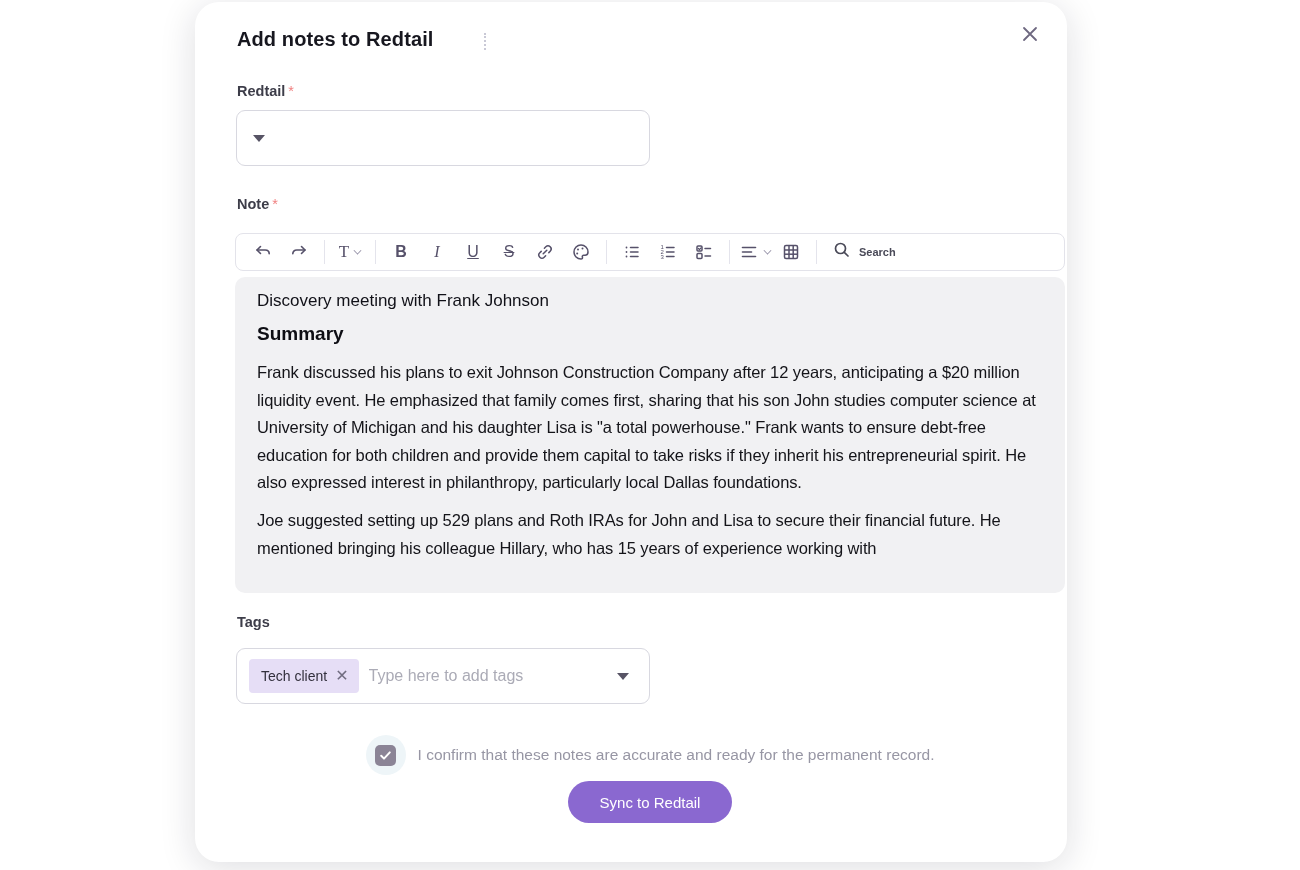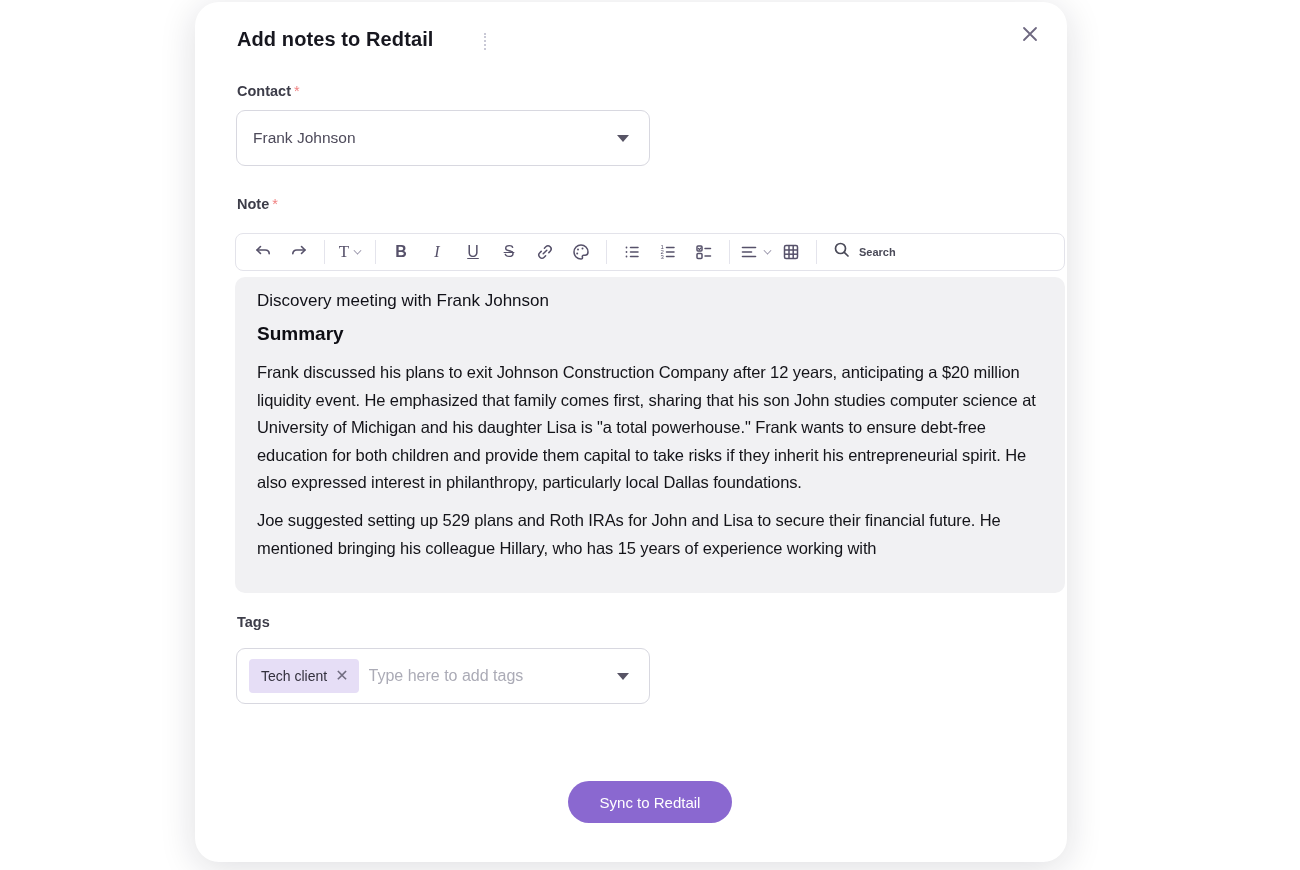--- a/index.html
+++ b/index.html
@@ -127,24 +127,23 @@
 
   <button class="close-btn">
     <span>
       <svg width="18" height="18" viewBox="0 0 18 18">
           <path d="M3 3 L15 15 M15 3 L3 15" stroke="#6e6880" stroke-width="1.8" stroke-linecap="round"></path>
         </svg>
     </span>
   </button>
 
   <div class="field-label pos-contact-label">
-    <span>Contact</span><span class="req">*</span>
+    <span>Redtail</span><span class="req">*</span>
   </div>
   <div class="select-box pos-contact-select">
-    <span class="value">Frank Johnson</span>
     <span class="caret-down"></span>
   </div>
 
   <div class="field-label pos-note-label">
     <span>Note</span><span class="req">*</span>
   </div>
 
   <div class="editor">
     <div class="toolbar">
 
@@ -292,18 +291,28 @@
   <div class="field-label pos-tags-label">Tags</div>
   <div class="tags-box">
     <span class="tag-chip">
       <span class="chip-label">Tech client</span>
       <span class="chip-x">✕</span>
     </span>
     <input class="tags-input" placeholder="Type here to add tags" style="">
     <span class="caret-down"></span>
   </div>
 
+  <div class="confirm-row">
+    <span class="checkbox-halo">
+      <span class="checkbox">
+        <svg width="13" height="13" viewBox="0 0 13 13">
+            <path d="M2.2 6.8 L5 9.6 L10.8 3.4" fill="none" stroke="#ffffff" stroke-width="2" stroke-linecap="round" stroke-linejoin="round"></path>
+          </svg>
+      </span>
+    </span>
+    <span class="confirm-label">I confirm that these notes are accurate and ready for the permanent record.</span>
+  </div>
 
   <div class="btn-row">
     <button class="primary-btn">Sync to Redtail</button>
   </div>
 
 </div>
 
 </body></html>

